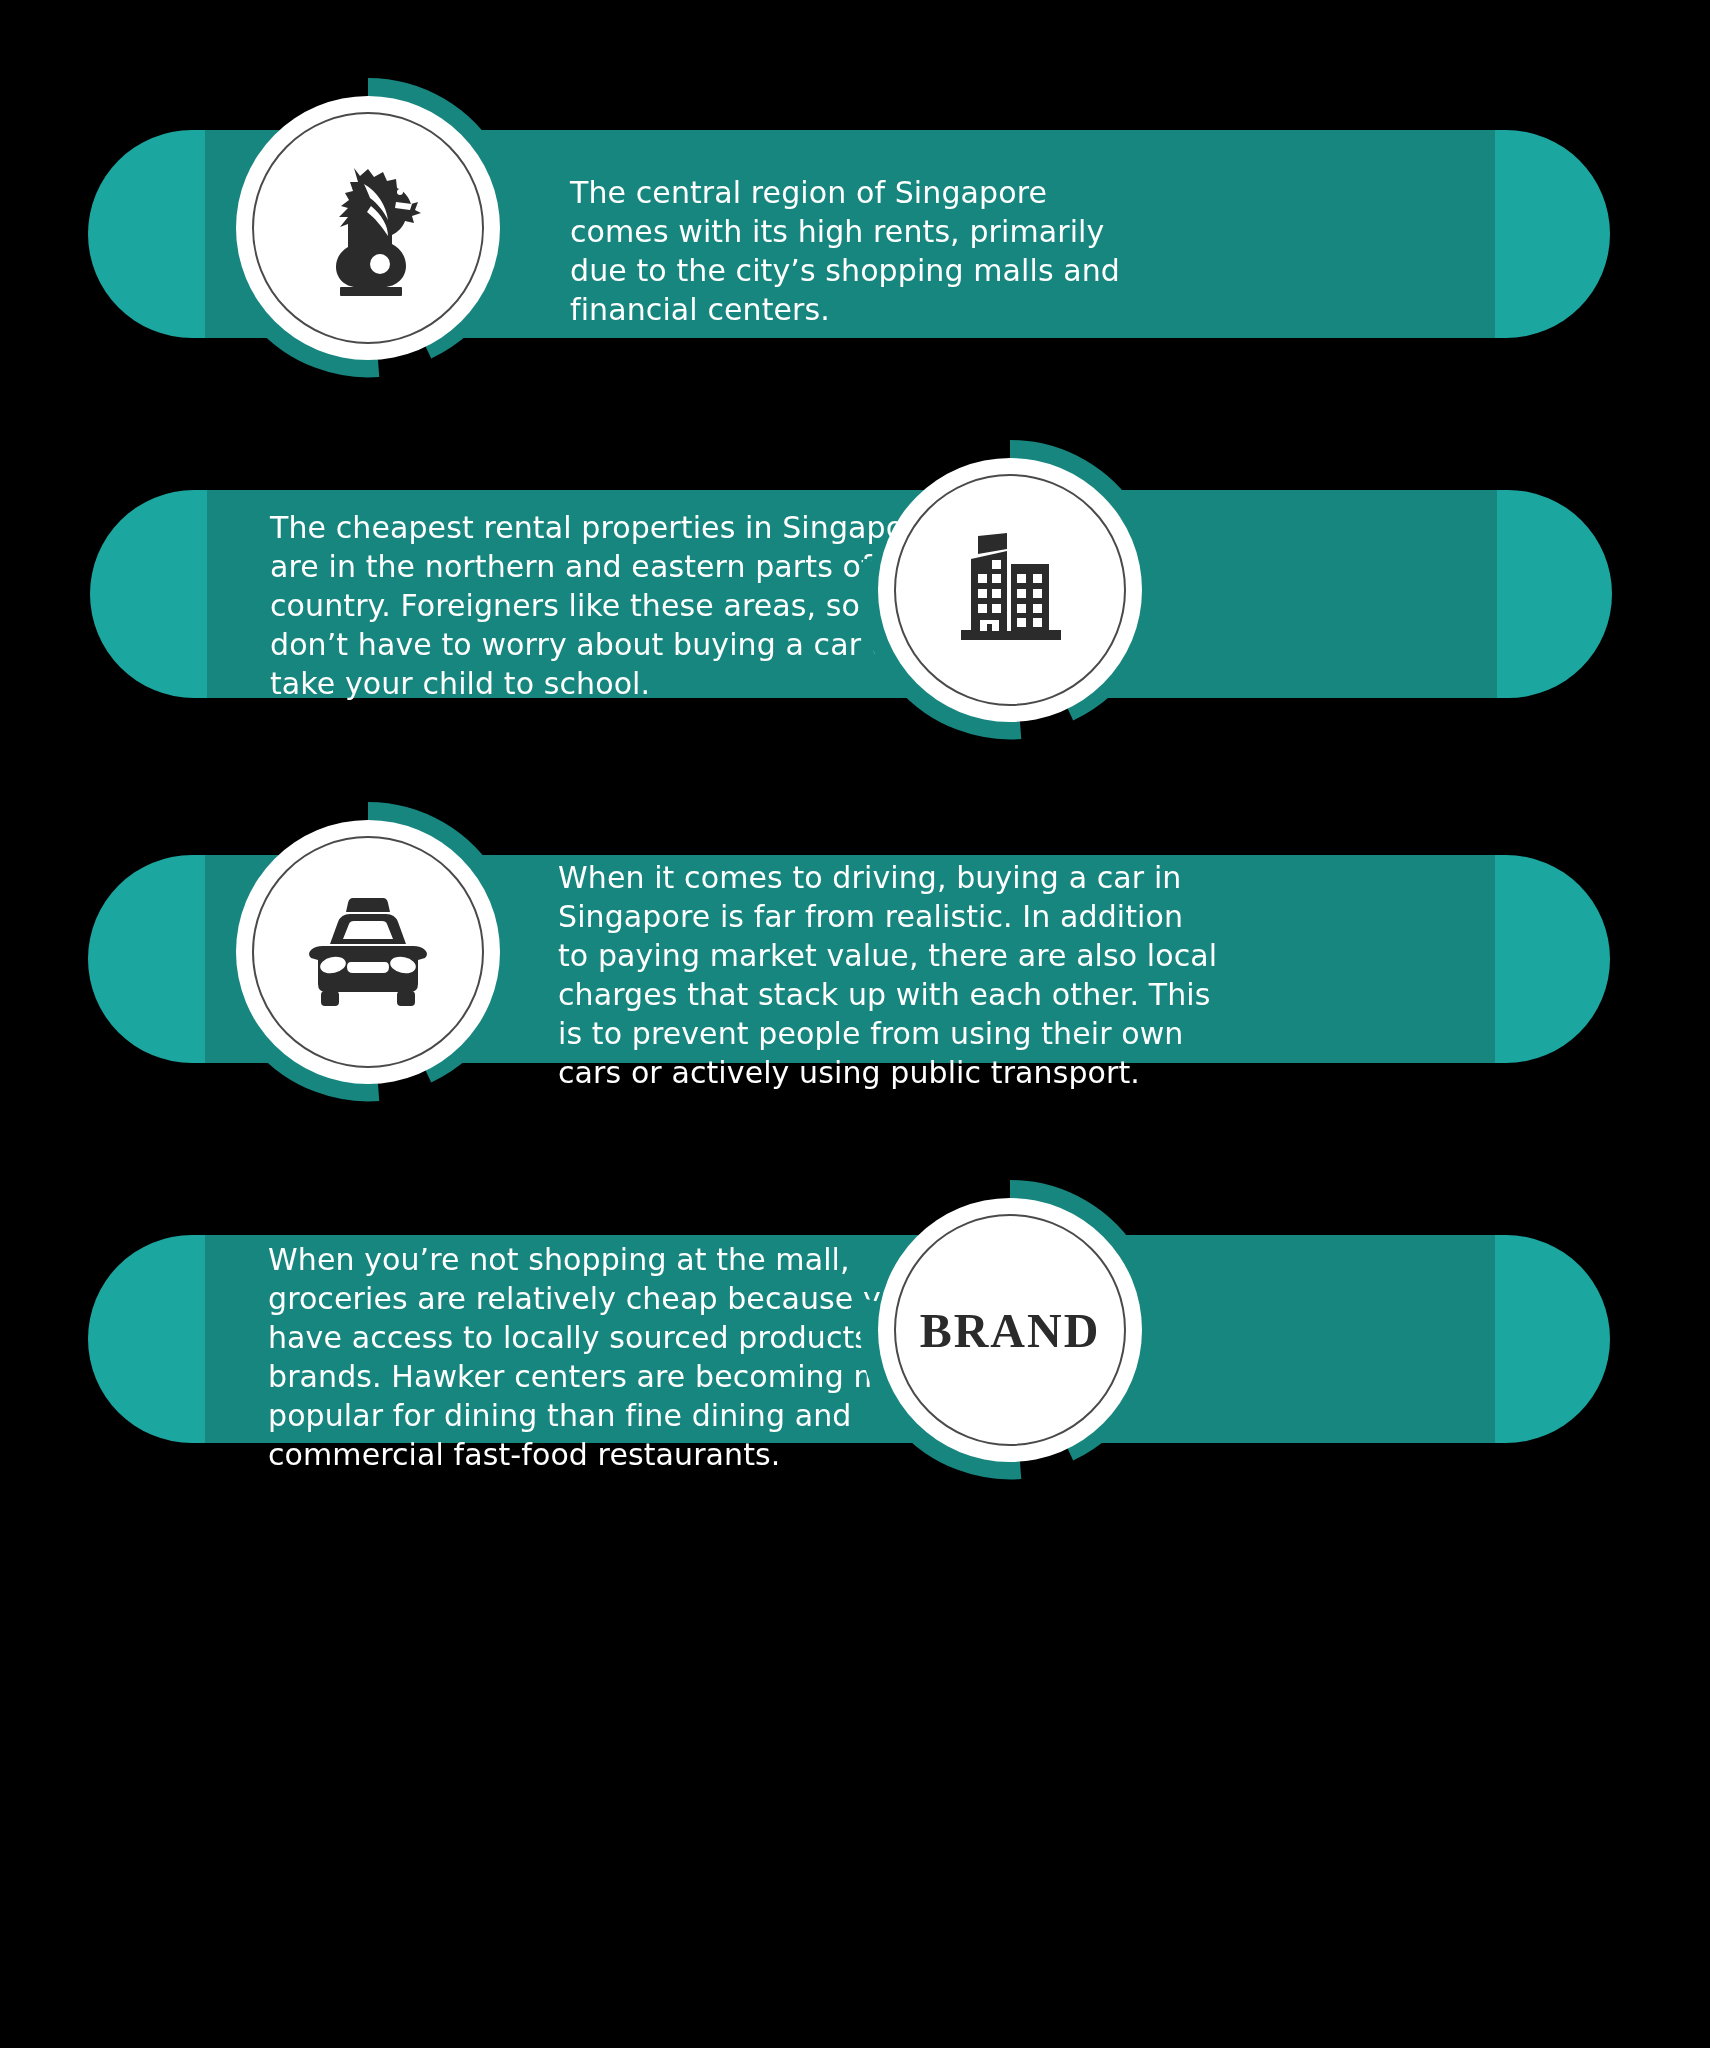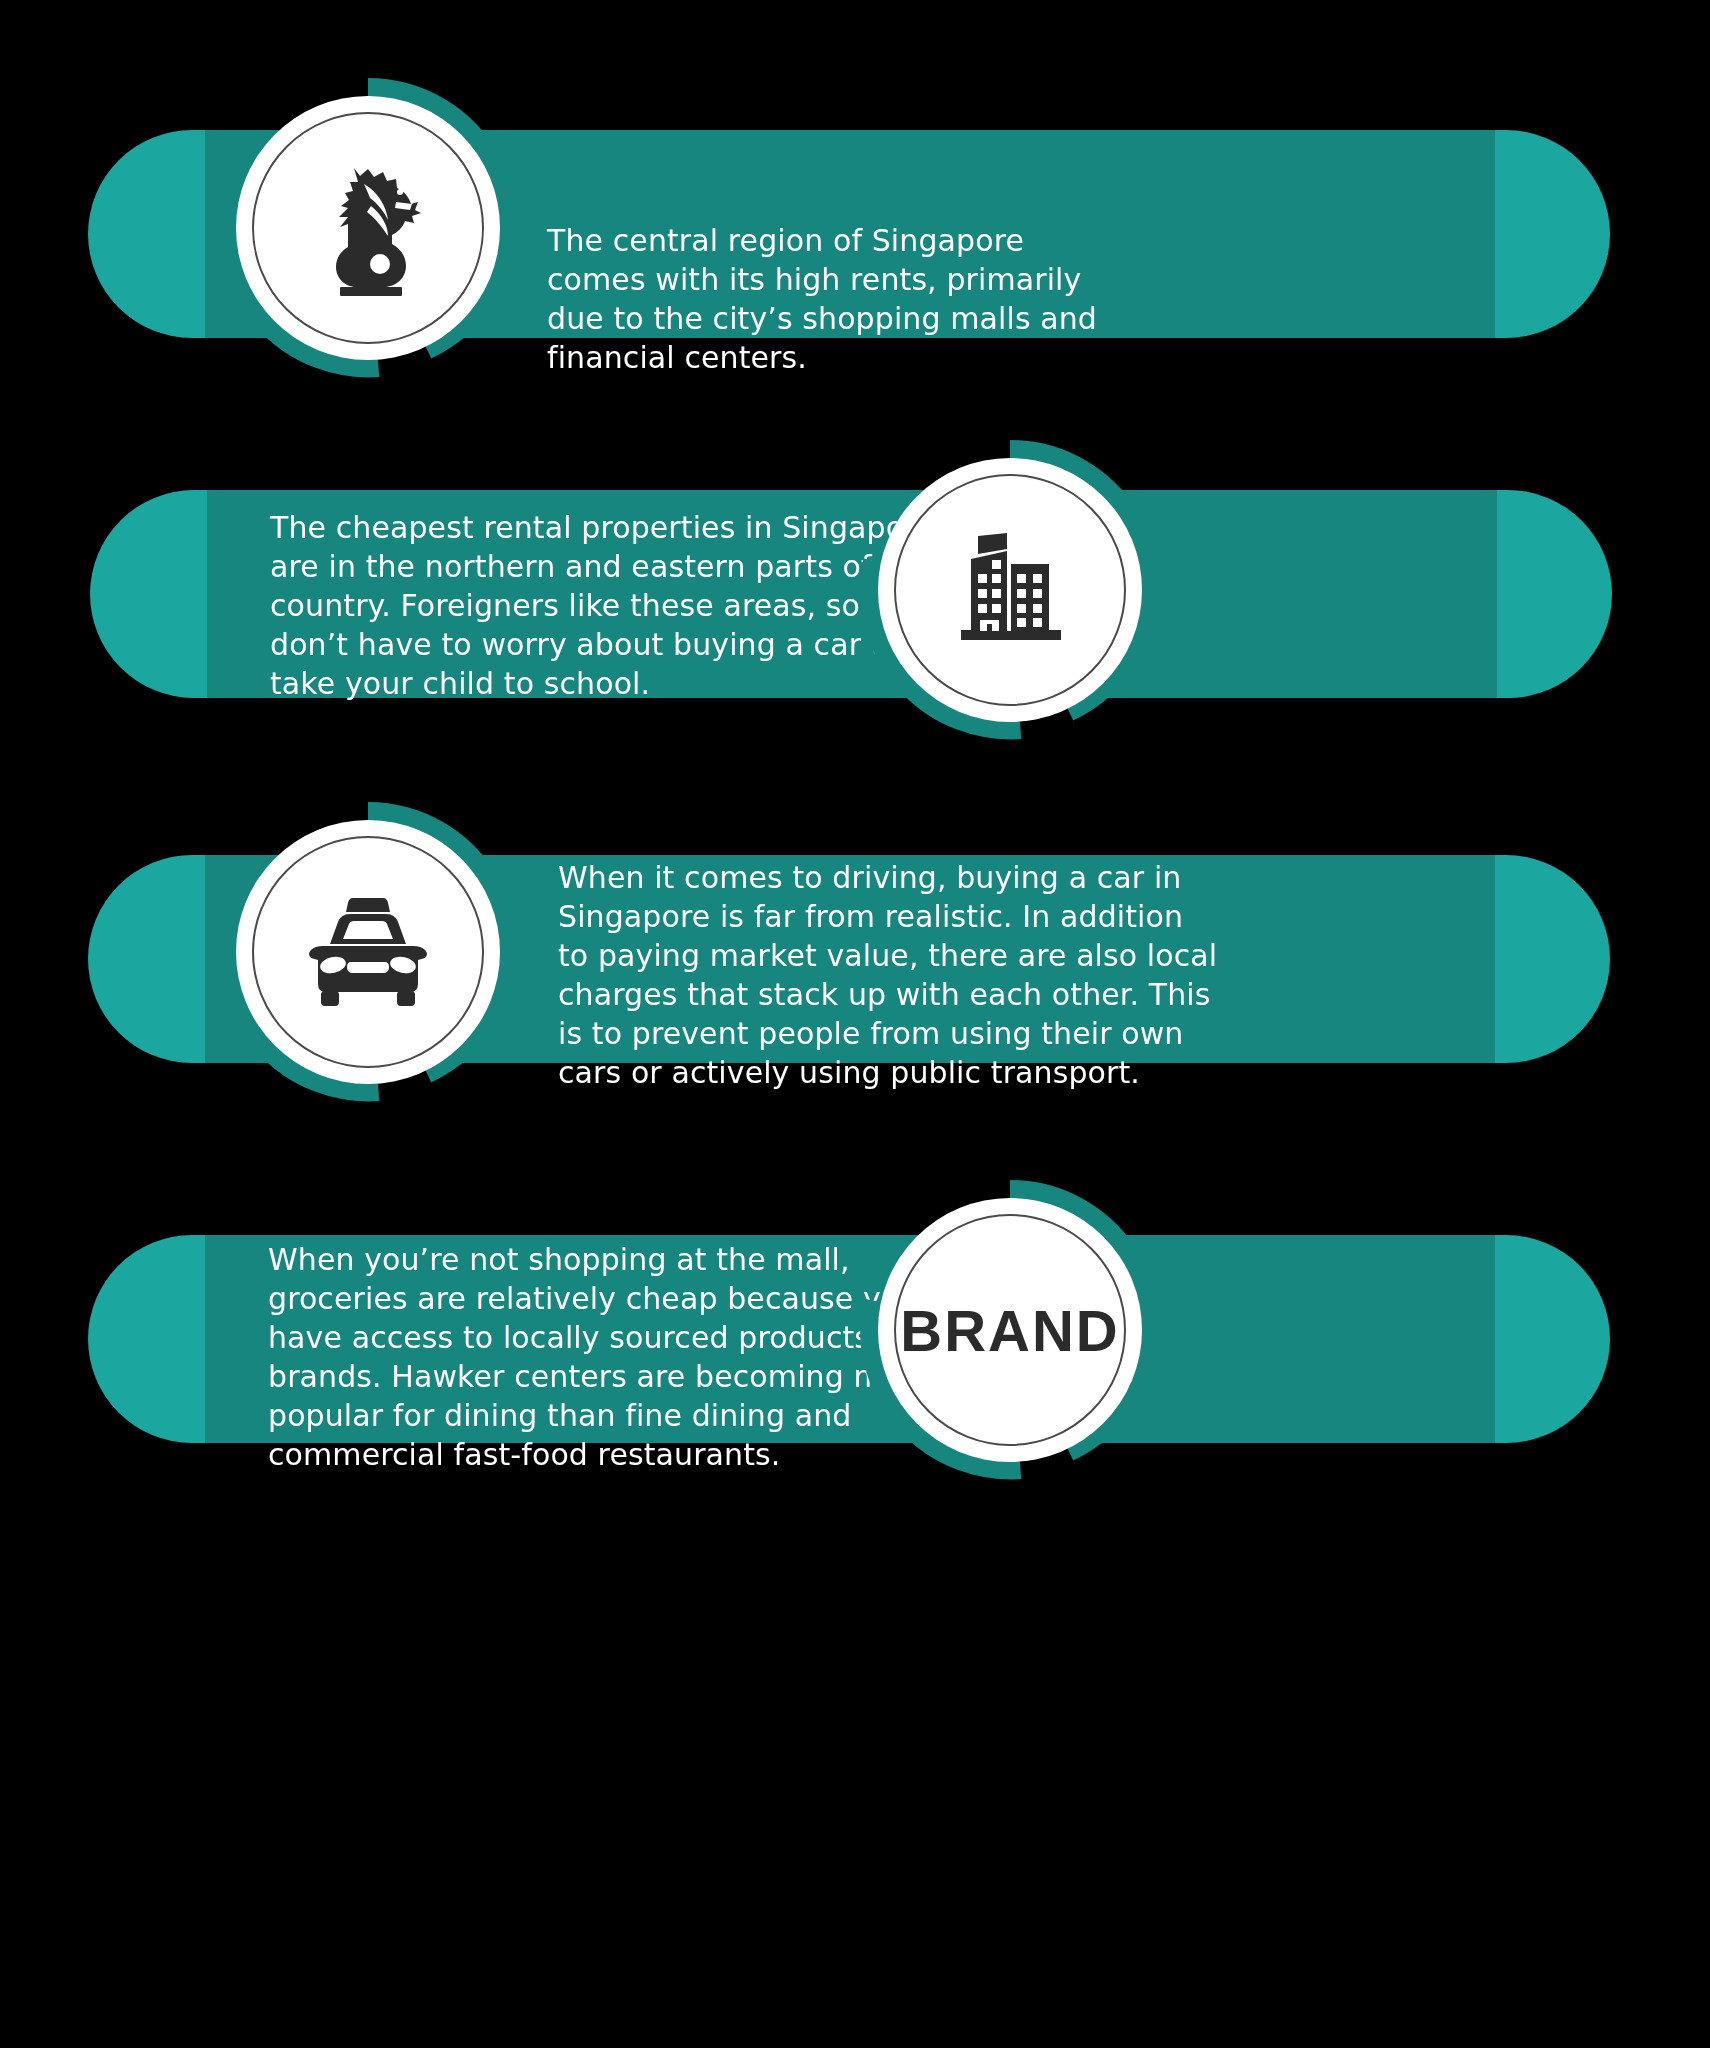--- a/index.html
+++ b/index.html
@@ -100,34 +100,34 @@
     inset: 0;
     z-index: 4;
     display: flex;
     align-items: center;
     justify-content: center;
   }
 
   .badge .glyph svg { display: block; }
 
   .brand-word {
-    font-family: Liberation Sans, sans-serif;
+    font-family: Liberation Serif, serif;
     font-weight: bold;
-    font-size: 58px;
+    font-size: 48px;
     letter-spacing: 2px;
     color: #2B2B2B;
   }
 
   
 
   
   #row1 { top: 30px; height: 370px; }
   #row1 .pill { left: 88px;  top: 100px; width: 1522px; height: 208px; }
   #row1 .bar  { left: 205px; top: 100px; width: 1290px; height: 208px; }
-  #row1 .bar-text { left: 547px; top: 143px; width: 900px; margin-top: 48px; }
+  #row1 .bar-text { left: 570px; top: 143px; width: 900px; }
   #row1 .badge { left: 218px; top: 48px; }
 
   
   #row2 { top: 430px; height: 370px; }
   #row2 .pill { left: 90px;  top: 60px; width: 1522px; height: 208px; }
   #row2 .bar  { left: 207px; top: 60px; width: 1290px; height: 208px; }
   #row2 .bar-text { left: 270px; top: 78px; width: 900px; }
   #row2 .badge { left: 860px; top: 10px; }
 
   

